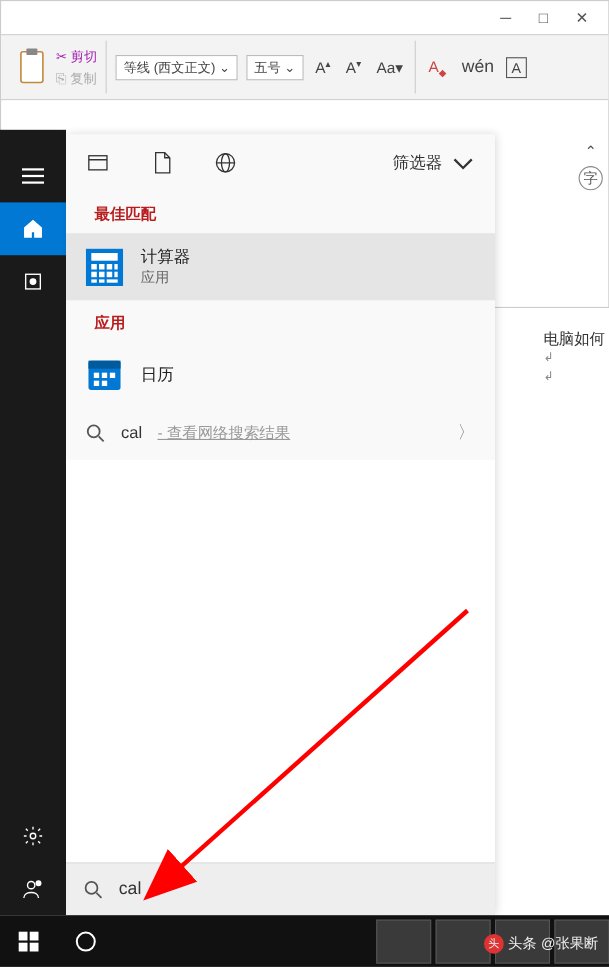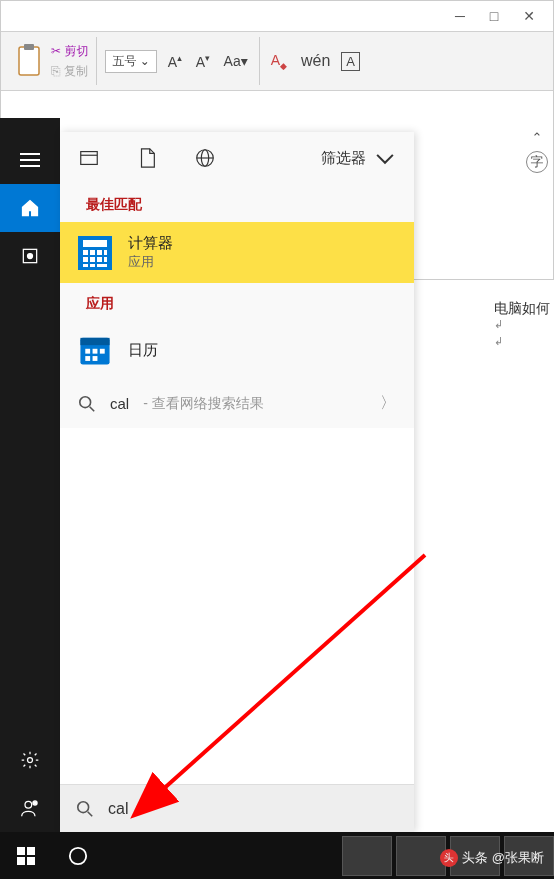--- a/index.html
+++ b/index.html
@@ -32,39 +32,39 @@
     .start-sidebar { position: absolute; left: 0; top: 118px; width: 60px; bottom: 47px; background: #1a1a1a; display: flex; flex-direction: column; align-items: center; padding-top: 18px; }
     .sb-btn { width: 60px; height: 48px; display: flex; align-items: center; justify-content: center; cursor: pointer; color: #fff; }
     .sb-btn.active { background: #0078d4; }
     .sb-btn svg { width: 20px; height: 20px; fill: none; stroke: #fff; stroke-width: 1.5; }
     .sb-btn.active svg { stroke: #fff; fill: #fff; }
     .sb-spacer { flex: 1; }
     .hamburger { display: flex; flex-direction: column; gap: 4px; }
     .hamburger span { width: 20px; height: 2px; background: #fff; }
     
     
-    .search-panel { position: absolute; left: 60px; top: 132px; width: 354px; bottom: 47px; background: #f9f9f9; box-shadow: 2px 0 8px rgba(0,0,0,0.15); display: flex; flex-direction: column; }
+    .search-panel { position: absolute; left: 60px; top: 122px; width: 390px; bottom: 47px; background: #f9f9f9; box-shadow: 2px 0 8px rgba(0,0,0,0.15); display: flex; flex-direction: column; }
     .panel-top { height: 52px; display: flex; align-items: center; padding: 0 18px; gap: 36px; }
     .panel-top .tbtn { width: 22px; height: 22px; display: flex; align-items: center; justify-content: center; cursor: pointer; }
     .panel-top svg { width: 22px; height: 22px; fill: none; stroke: #333; stroke-width: 1.3; }
     .filter { margin-left: auto; display: flex; align-items: center; gap: 8px; font-size: 15px; color: #333; cursor: pointer; }
     .chev-down { display: inline-block; width: 14px; height: 14px; }
     
     .section-hdr { font-size: 14px; font-weight: 700; color: #b91c1c; padding: 12px 26px 8px; }
     
     .result-item { display: flex; align-items: center; padding: 12px 18px; gap: 16px; cursor: pointer; }
-    .result-item.selected { background: #fde047; }
+    .result-item.selected { background: #e5e5e5; }
     .result-icon { width: 34px; height: 34px; display: flex; align-items: center; justify-content: center; }
     .result-text .title { font-size: 15px; color: #222; }
     .result-text .sub { font-size: 13px; color: #666; }
     
     .search-suggest { display: flex; align-items: center; padding: 14px 18px; gap: 14px; cursor: pointer; }
     .search-suggest .mag { width: 18px; height: 18px; }
     .search-suggest .term { font-size: 15px; color: #333; }
-    .search-suggest .hint { font-size: 14px; color: #999; }
+    .search-suggest .hint { font-size: 14px; color: #999; text-decoration: underline; }
     .search-suggest .chev-right { margin-left: auto; color: #888; font-size: 16px; }
     
     .panel-spacer { flex: 1; background: #fff; }
     
     .search-box { height: 48px; border-top: 1px solid #ddd; display: flex; align-items: center; padding: 0 16px; gap: 14px; background: #eee; }
     .search-box input { border: none; background: transparent; font-size: 16px; color: #333; flex: 1; outline: none; }
     
     
     .taskbar { position: absolute; left: 0; right: 0; bottom: 0; height: 47px; background: #111; display: flex; align-items: center; }
     .tb-btn { width: 52px; height: 47px; display: flex; align-items: center; justify-content: center; cursor: pointer; }
@@ -93,20 +93,21 @@
         </svg>
     </div>
     <div style="display:flex;flex-direction:column;gap:3px">
       <div class="cut-item">
         <span>✂</span>
         <span>剪切</span>
       </div>
       <div class="cut-item" style="color:#aaa">⎘ 复制</div>
     </div>
     <div class="vdiv"></div>
+    <div class="font-select"><span>等线 (西文正文)</span> <span>⌄</span></div>
     <div class="font-select"><span>五号</span> <span>⌄</span></div>
     <span class="font-btn">A<sup>▴</sup></span>
     <span class="font-btn">A<sup>▾</sup></span>
     <span class="font-btn">Aa▾</span>
     <div class="vdiv"></div>
     <span class="font-btn" style="color:#c44">A<sub style="font-size:9px">◆</sub></span>
     <span class="font-btn" style="font-size:16px;line-height:1">wén</span>
     <span class="outline-box">A</span>
   </div>
 </div>

